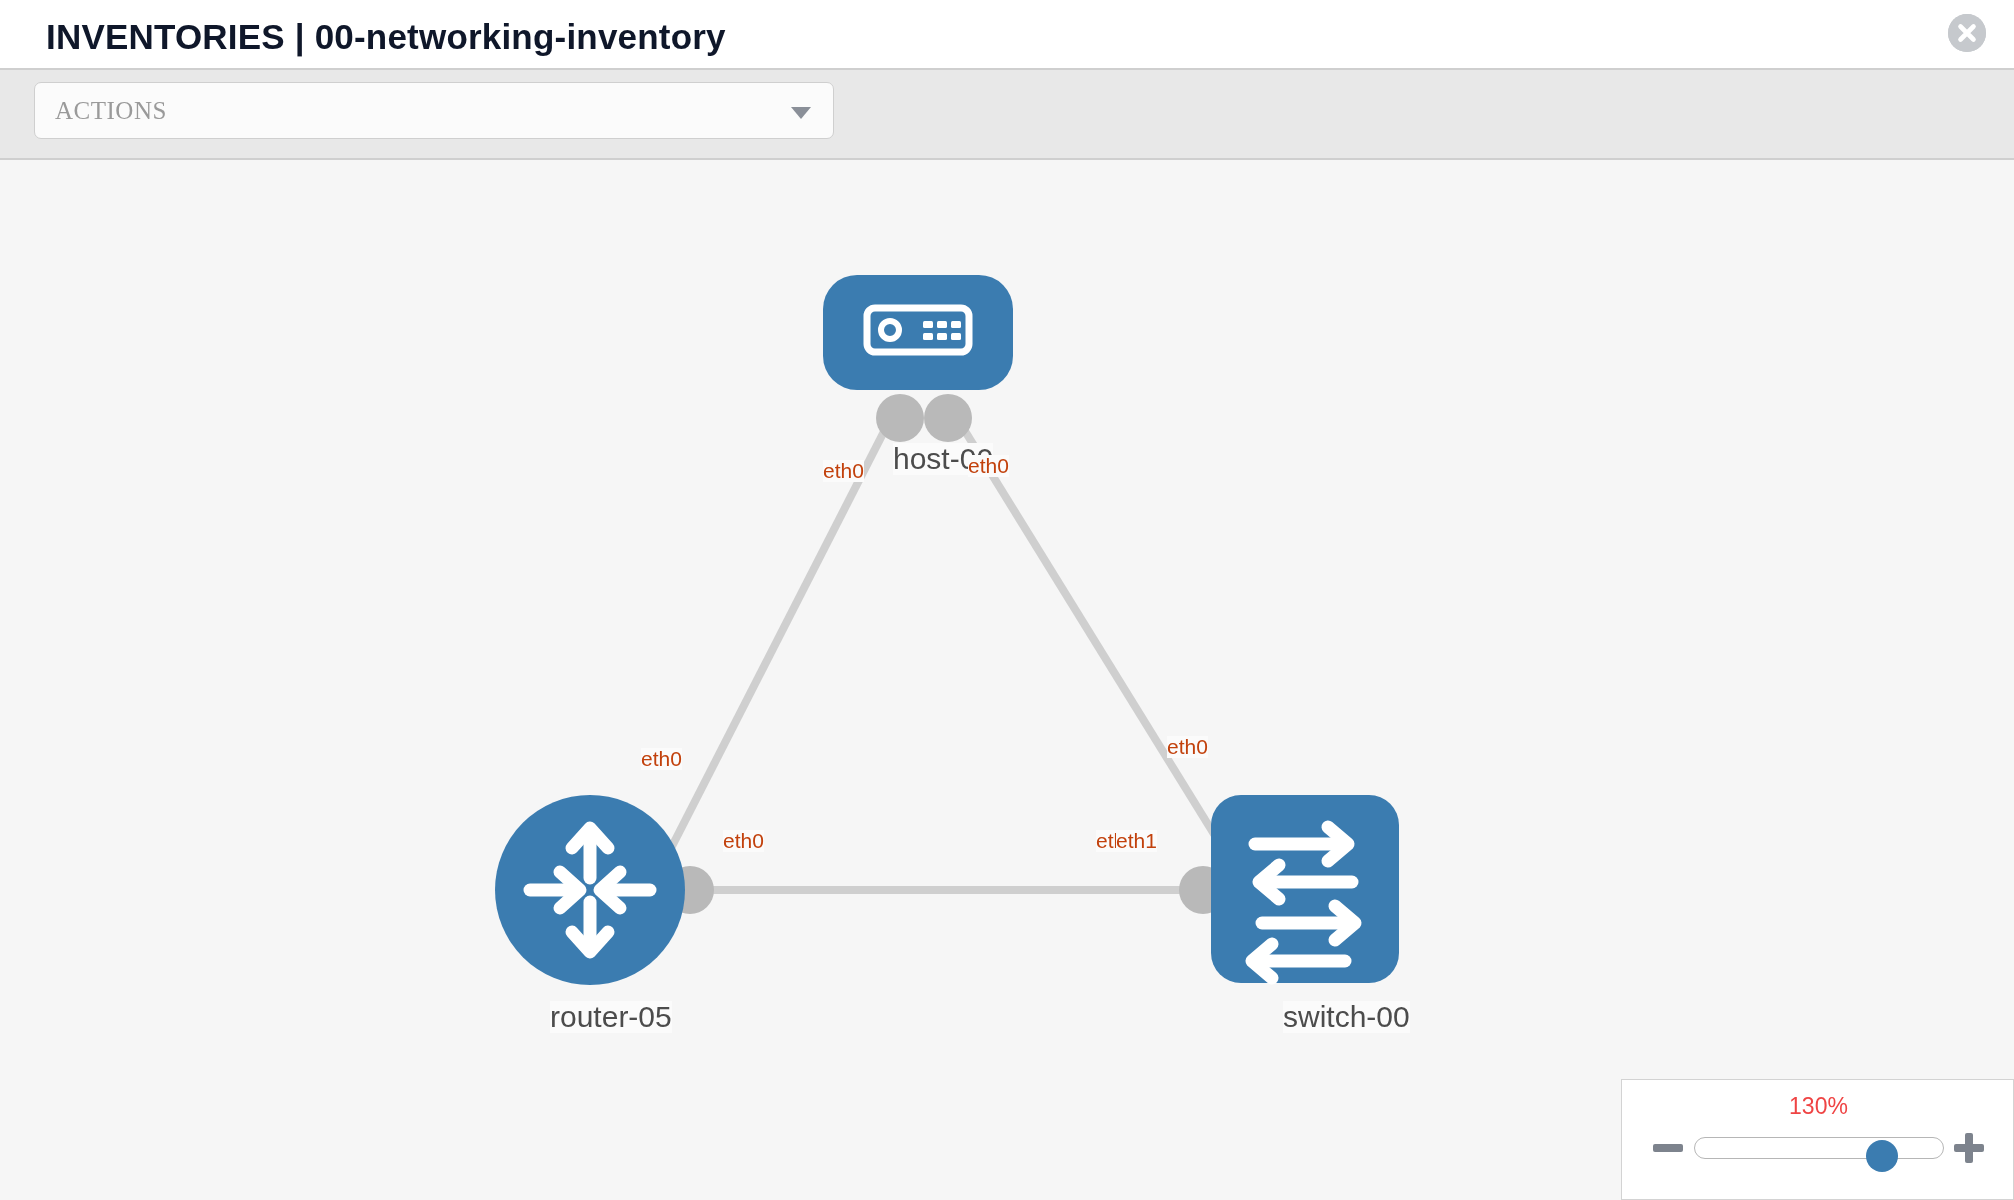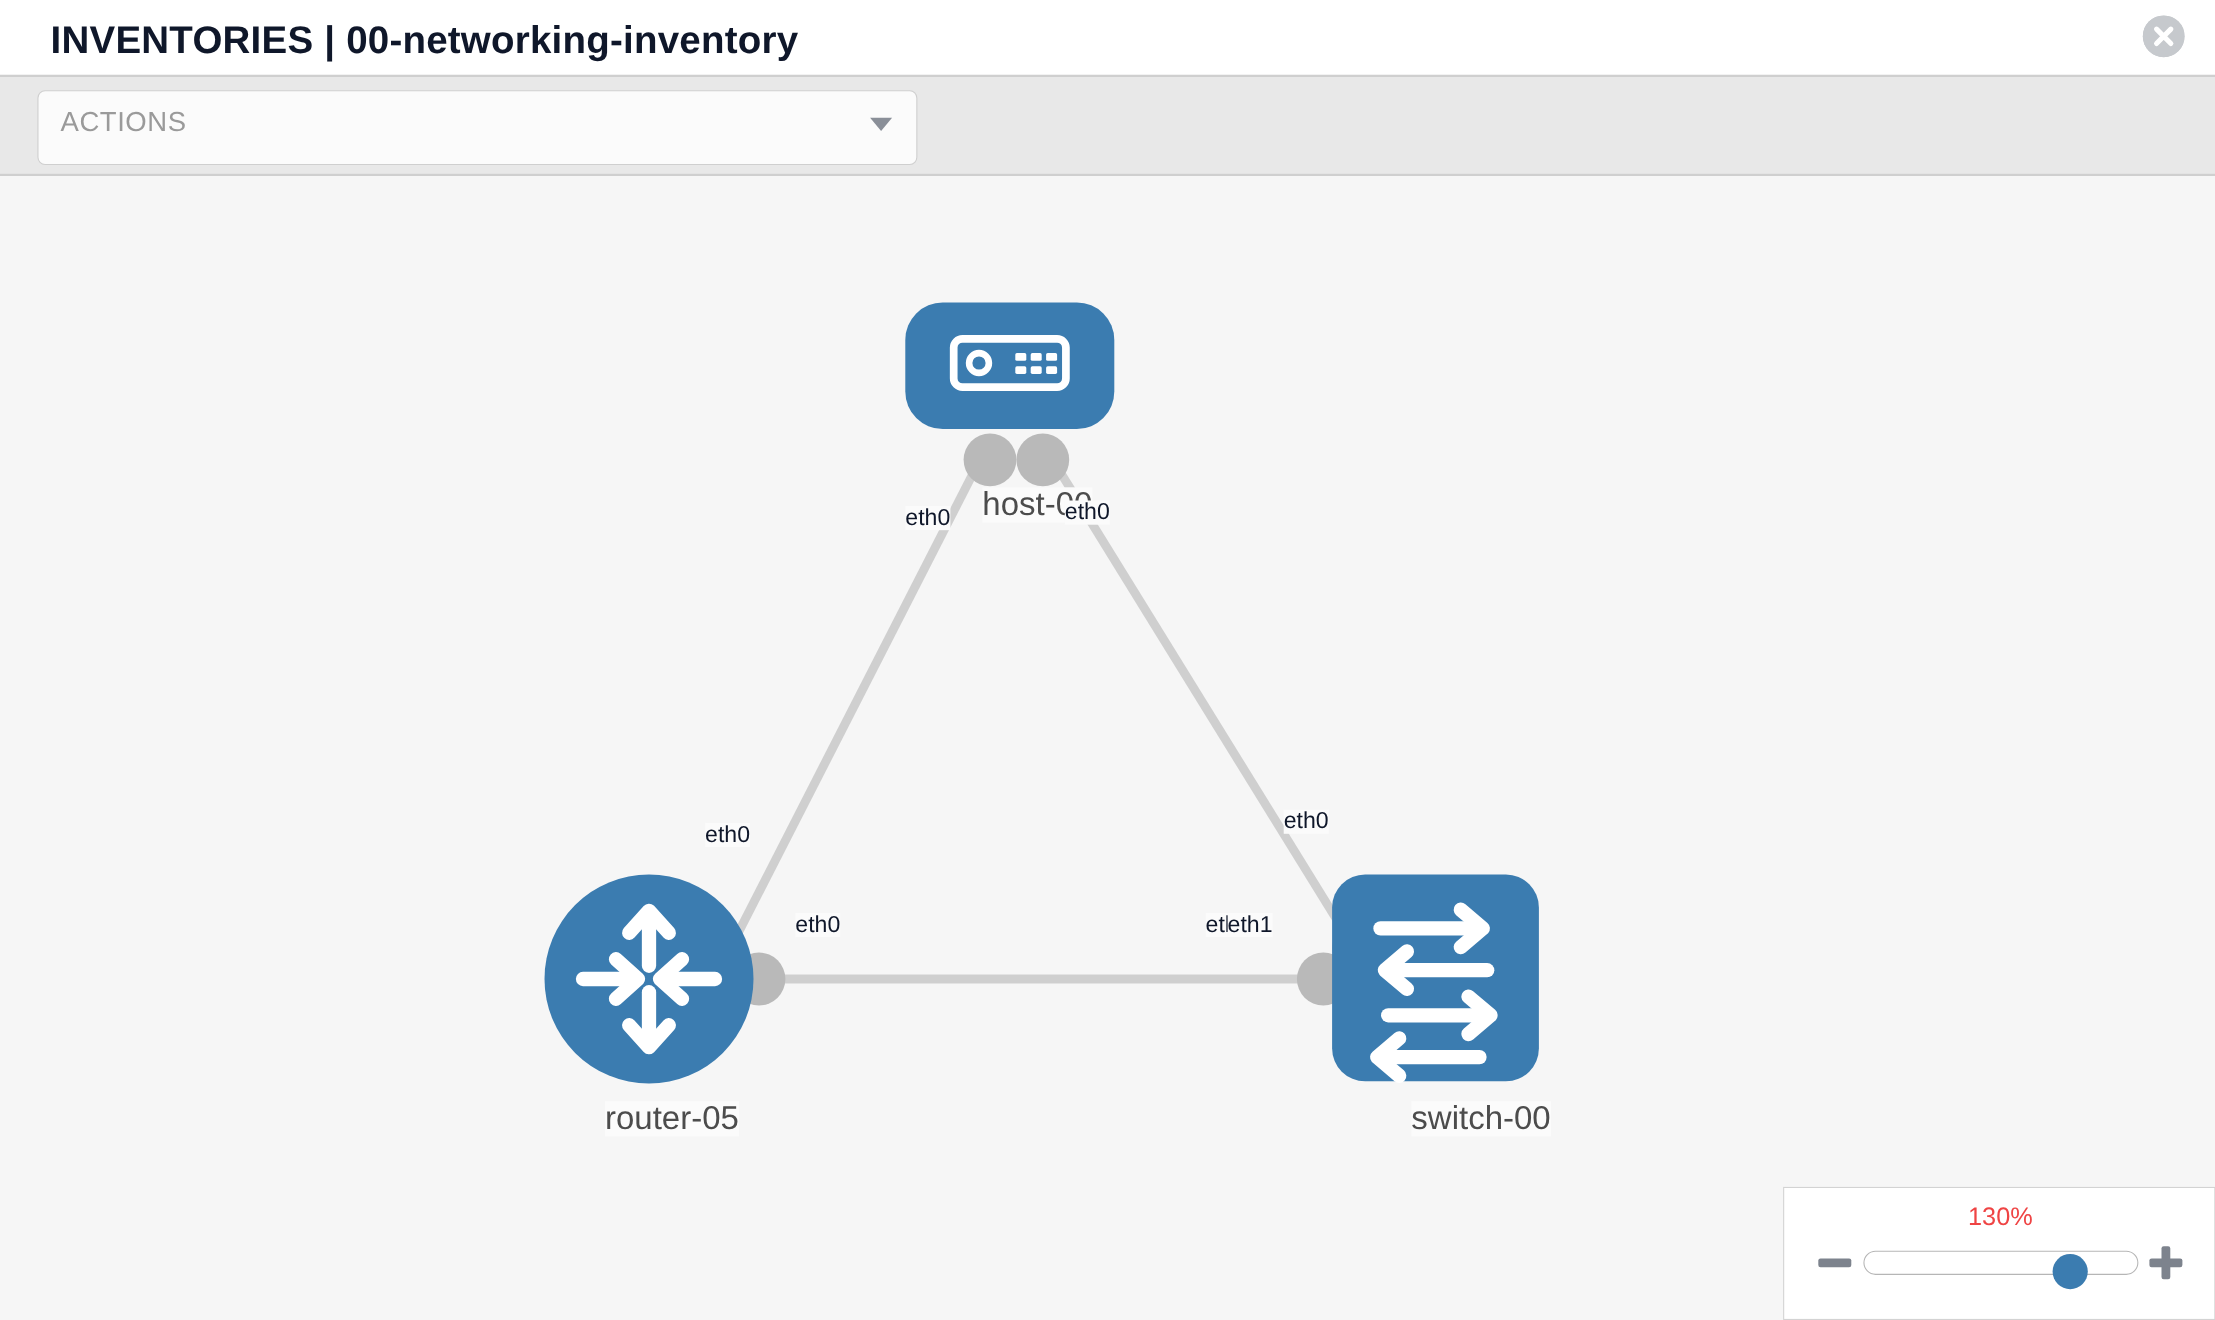--- a/index.html
+++ b/index.html
@@ -61,26 +61,27 @@
     background: #e8e8e8;
     border-top: 2px solid #cfcfcf;
     border-bottom: 2px solid #cfcfcf;
     box-sizing: border-box;
   }
   .actions-select {
     position: absolute;
     left: 34px;
     top: 12px;
     width: 800px;
-    height: 68px;
+    height: 57px;
     background: #fbfbfb;
     border: 1.5px solid #cfcfcf;
     border-radius: 7px;
     box-sizing: border-box;
     cursor: pointer;
+    font-family: Liberation Serif, serif;
   }
   .actions-select .sel-label {
     position: absolute;
     left: 20px;
     top: 14px;
     font-size: 25px;
     color: #9a9a9a;
     letter-spacing: 0.5px;
   }
   .caret {
@@ -146,21 +147,21 @@
     color: #4c4c4c;
     white-space: nowrap;
     line-height: 1.05;
   }
   .nlabel.node-name {
     font-size: 30px;
     margin-left: 20px;
   }
   .nlabel.iface {
     font-size: 21px;
-    color: #0f172a;
+    color: #c2410c;
   }
 
   
   .zoom-widget {
     position: absolute;
     left: 1621px;
     top: 1079px;
     width: 393px;
     height: 121px;
     background: #ffffff;

